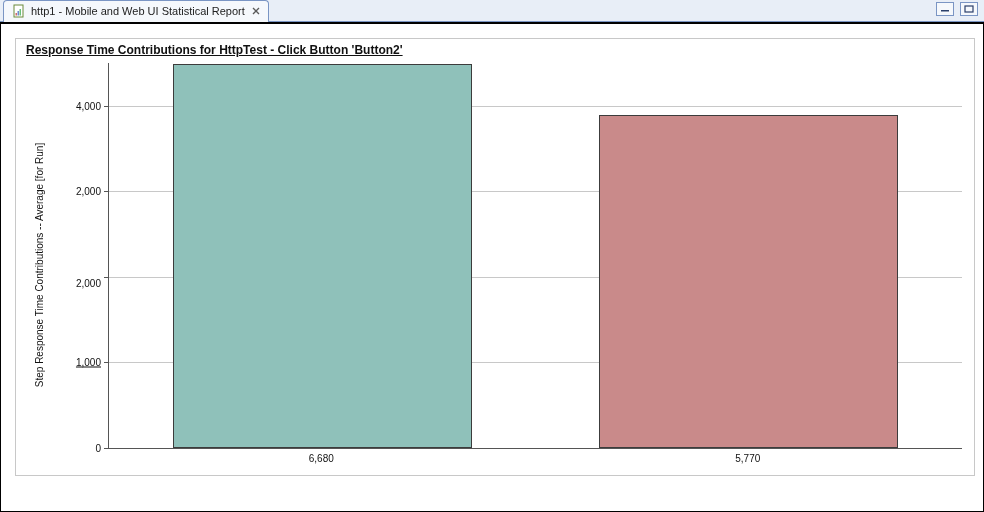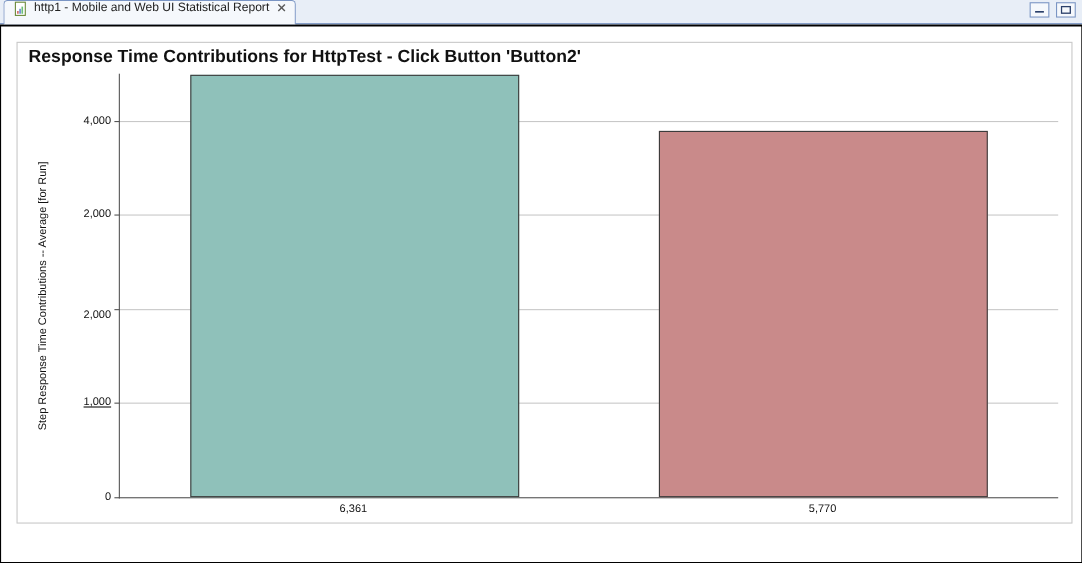--- a/index.html
+++ b/index.html
@@ -14,20 +14,21 @@
   .tab-row {
     display: flex;
     align-items: center;
     height: 22px;
     background: #e8eef7;
     border-bottom: 1px solid #7a95c4;
     position: relative;
   }
   .tab {
     display: flex;
+    align-items: center;
     height: 22px;
     padding: 0 6px 0 8px;
     background: #f5f8fc;
     border: 1px solid #7a95c4;
     border-bottom: none;
     border-top-left-radius: 4px;
     border-top-right-radius: 4px;
     margin-left: 3px;
     gap: 5px;
     font-size: 11px;
@@ -81,23 +82,24 @@
   }
   .current { text-decoration: none; }
   .chart-panel {
     border: 1px solid #c8c8c8;
     padding: 4px 10px 4px 10px;
     height: 438px;
     position: relative;
   }
   .chart-title {
     font-weight: bold;
-    font-size: 16px;
+    font-size: 12px;
     color: #111;
     margin-bottom: 6px;
+    text-decoration: underline;
   }
   .chart-area {
     position: relative;
     height: 404px;
     margin-left: 54px;
     margin-right: 2px;
   }
   .y-axis-label {
     position: absolute;
     left: -46px;
@@ -217,19 +219,19 @@
           <div class="y-tick" style="top: 128.333px;"></div>
           <div class="y-tick-label" style="top: 128.333px;">2,000</div>
           <div class="grid-line" style="top: 42.7778px;"></div>
           <div class="y-tick" style="top: 42.7778px;"></div>
           <div class="y-tick-label" style="top: 42.7778px; text-align: right;">4,000</div>
           <div class="bar c0" style="left: 63.975px; width: 298.55px; height: 383.717px;"></div>
           <div class="bar c1" style="left: 490.475px; width: 298.55px; height: 333.239px;"></div>
         </div>
 
       <div class="x-labels" id="xlabels">
-          <div class="x-label" style="left: 213.25px;">6,361</div>
+          <div class="x-label" style="left: 213.25px;">6,680</div>
           <div class="x-label" style="left: 639.75px;">5,770</div>
         </div>
     </div>
   </div>
 
 </div>
 
 </body></html>

